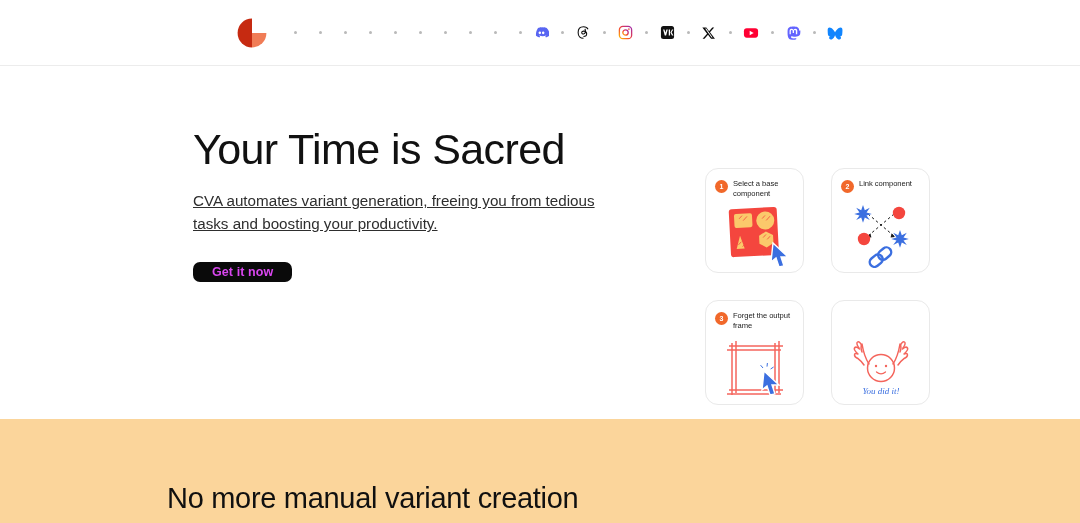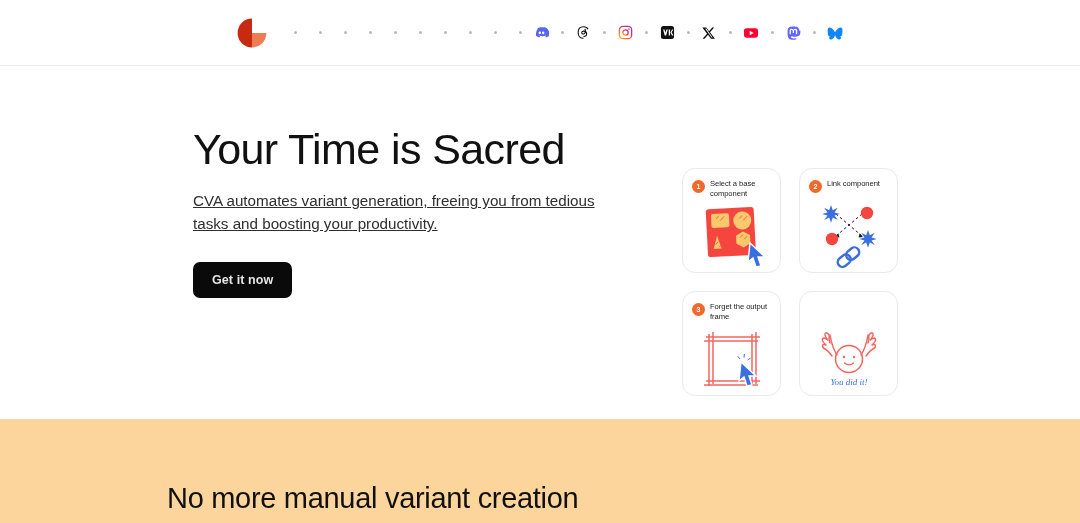--- a/index.html
+++ b/index.html
@@ -78,41 +78,41 @@
     line-height: 1.52;
     color: #2e2e2e;
     max-width: 432px;
     font-weight: 400;
     text-decoration: underline;
   }
   .cta-btn {
     margin-top: 27px;
     display: inline-block;
     background: #0a0a0a;
-    color: #e5e5e5;
+    color: #d946ef;
     font-size: 12.5px;
     font-weight: 700;
-    padding: 11px 19px;
+    padding: 3px 19px;
     border-radius: 7px;
     border: none;
     cursor: pointer;
     letter-spacing: 0.1px;
     font-family: "Liberation Sans", sans-serif;
   }
 
   
   .cards {
     position: absolute;
-    left: 682px;
+    left: 705px;
     top: 102px;
     width: 207px;
     display: grid;
     grid-template-columns: 99px 99px;
     grid-template-rows: 105px 105px;
-    gap: 18px;
+    gap: 27px;
   }
   .step-card {
     background: #ffffff;
     border: 1px solid #e9e9e9;
     border-radius: 13px;
     position: relative;
     overflow: hidden;
   }
   .card-head {
     display: flex;

